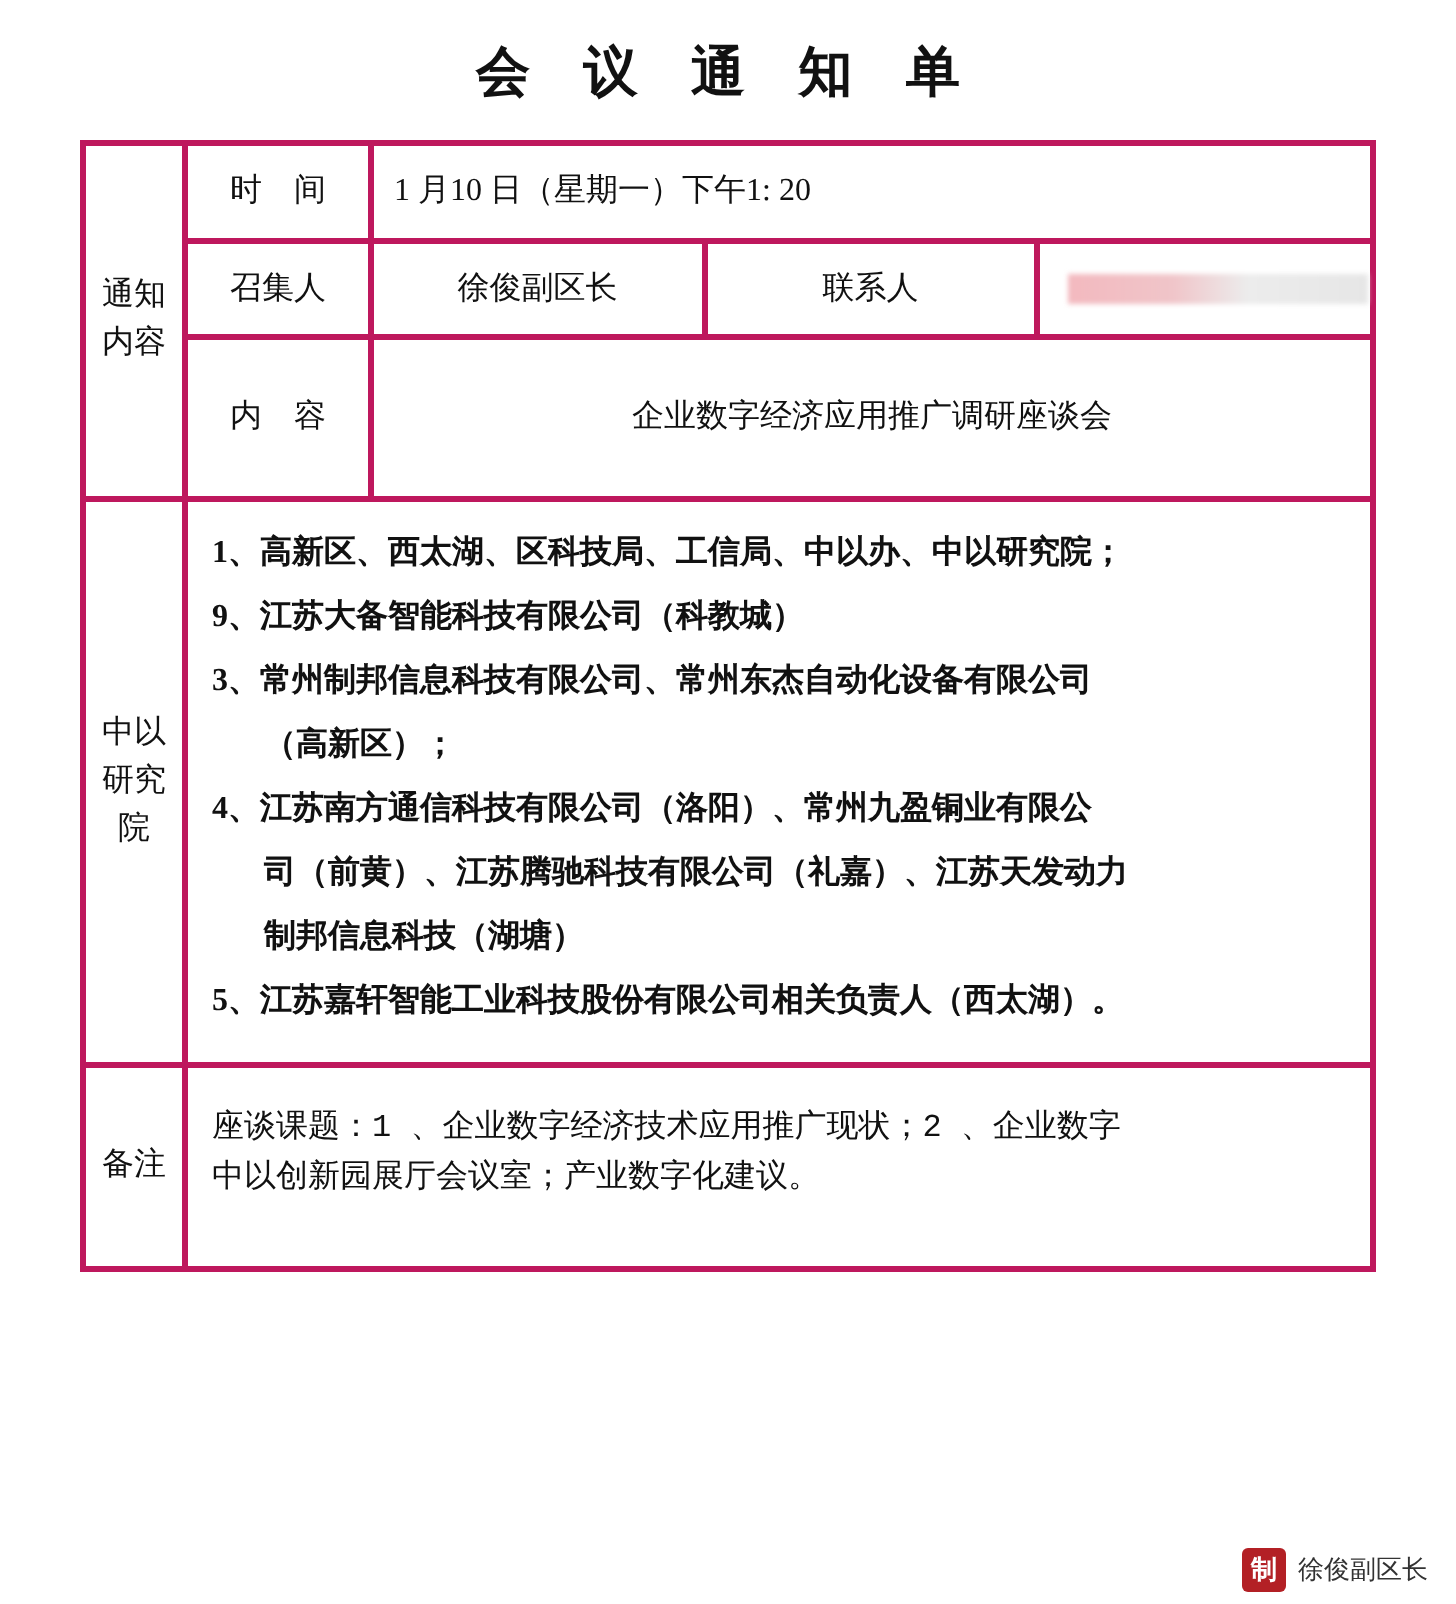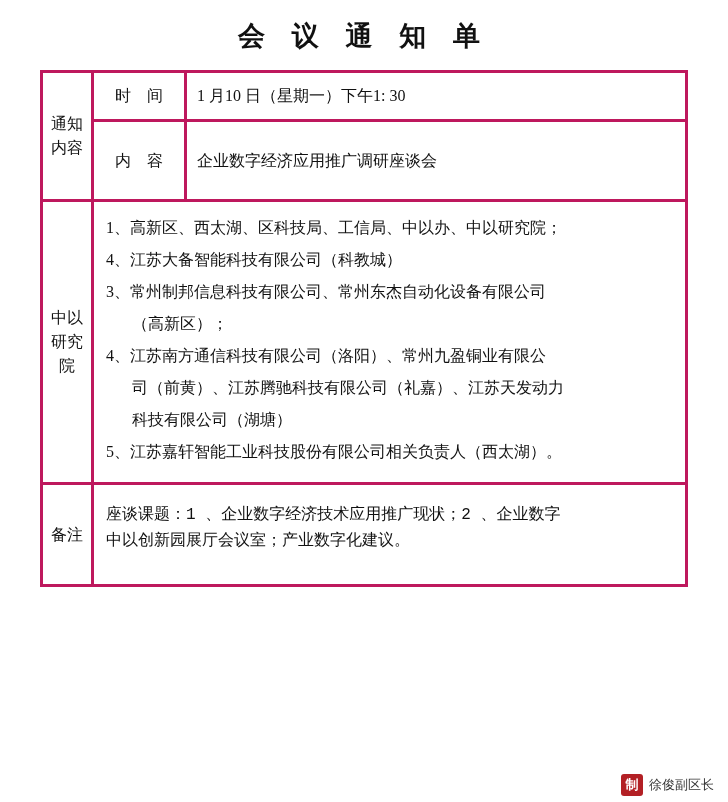--- a/index.html
+++ b/index.html
@@ -87,23 +87,25 @@
     display: inline-block;
     width: 150px;
     height: 15px;
     background: linear-gradient(90deg,#f3b9bf 0%, #f0c5c9 35%, #ececec 60%, #e6e6e6 100%);
     vertical-align: middle;
     margin-left: 4px;
     filter: blur(1.2px);
   }
   .content-cell {
     padding: 26px 10px;
+    text-align: center;
   }
   .participants {
     padding: 10px 8px 14px 12px;
+    font-weight: bold;
   }
   .participants .line {
     font-size: 16px;
     line-height: 2.0;
     white-space: nowrap;
   }
   .participants .cont {
     padding-left: 26px;
   }
   .remarks {
@@ -150,45 +152,57 @@
         <td class="v-label">
           <span>通知内容</span>
         </td>
         <td style="padding:0;">
           <table class="inner">
             <tbody>
               <tr>
                 <td class="field-label nb-top nb-left">
                   <span class="lbl-spread">时  间</span>
                 </td>
-                <td class="field-value nb-top nb-right" colspan="3">1 月10 日（星期一）下午1: 30</td>
+                <td class="field-value nb-top nb-right" colspan="3">1 月10 日（星期一）下午1: 20</td>
+              </tr>
+              <tr>
+                <td class="field-label nb-left">
+                  <span>召集人</span>
+                </td>
+                <td class="field-value center" style="width:215px;">徐俊副区长</td>
+                <td class="field-label" style="width:90px;">
+                  <span>联系人</span>
+                </td>
+                <td class="field-value nb-right">
+                  <span class="redacted"></span>
+                </td>
               </tr>
               <tr>
                 <td class="field-label nb-left nb-bottom">
                   <span class="lbl-spread">内  容</span>
                 </td>
                 <td class="content-cell nb-right nb-bottom" colspan="3">企业数字经济应用推广调研座谈会</td>
               </tr>
             </tbody>
           </table>
         </td>
       </tr>
 
       <tr>
         <td class="v-label">
           <span>中以研究院</span>
         </td>
         <td class="participants">
           <div class="line">1、高新区、西太湖、区科技局、工信局、中以办、中以研究院；</div>
-          <div class="line">4、江苏大备智能科技有限公司（科教城）</div>
+          <div class="line">9、江苏大备智能科技有限公司（科教城）</div>
           <div class="line">3、常州制邦信息科技有限公司、常州东杰自动化设备有限公司</div>
           <div class="line cont">（高新区）；</div>
           <div class="line">4、江苏南方通信科技有限公司（洛阳）、常州九盈铜业有限公</div>
           <div class="line cont">司（前黄）、江苏腾驰科技有限公司（礼嘉）、江苏天发动力</div>
-          <div class="line cont">科技有限公司（湖塘）</div>
+          <div class="line cont">制邦信息科技（湖塘）</div>
           <div class="line">5、江苏嘉轩智能工业科技股份有限公司相关负责人（西太湖）。</div>
         </td>
       </tr>
 
       <tr>
         <td class="v-label">
           <span>备注</span>
         </td>
         <td class="remarks">
           <div>座谈课题：1 、企业数字经济技术应用推广现状；2 、企业数字</div>

